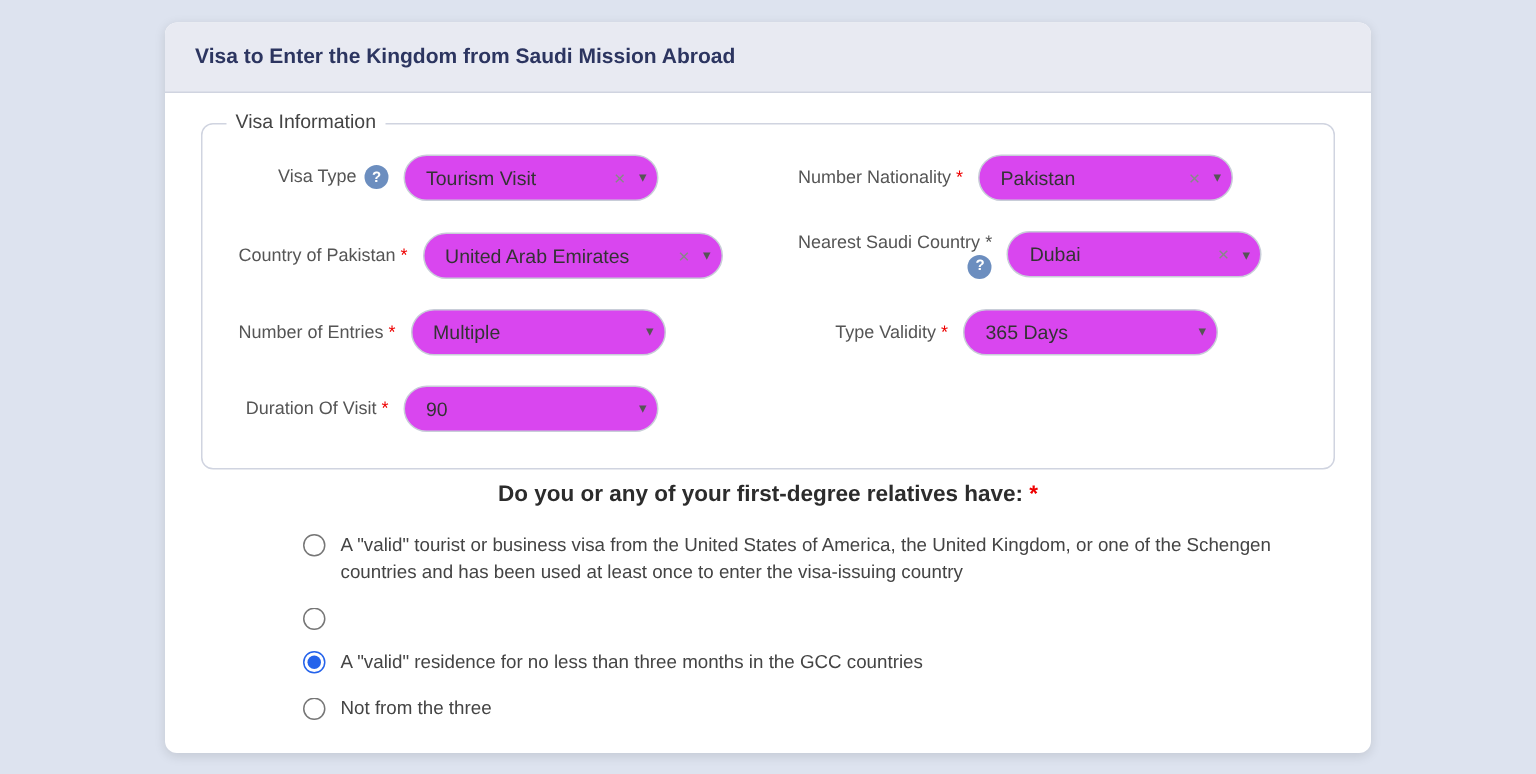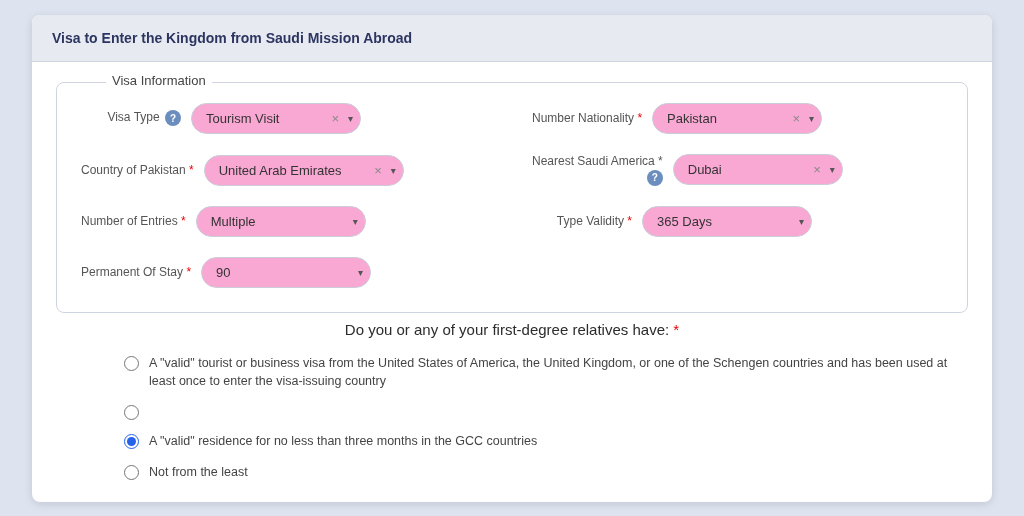--- a/index.html
+++ b/index.html
@@ -6,21 +6,21 @@
     body {
       font-family: -apple-system, BlinkMacSystemFont, 'Segoe UI', Arial, sans-serif;
       background: #dde3ef;
       display: flex;
       justify-content: center;
       align-items: center;
       min-height: 516px;
       width: 1024px;
     }
     .main-container {
-      width: 960px;
+      width: 804px;
       background: #fff;
       border-radius: 8px;
       overflow: hidden;
       box-shadow: 0 2px 8px rgba(0,0,0,0.12);
     }
     .page-header {
       background: #e8eaf2;
       padding: 14px 20px;
       border-bottom: 1px solid #d0d4e0;
     }
@@ -40,21 +40,20 @@
     }
     .fieldset-legend {
       position: absolute;
       top: -10px;
       left: 16px;
       background: #fff;
       padding: 0 6px;
       font-size: 13px;
       color: #444;
       font-weight: 500;
-      margin-left: 33px;
     }
     .form-row {
       display: flex;
       gap: 40px;
       margin-bottom: 20px;
       align-items: flex-end;
     }
     .form-group {
       display: flex;
       align-items: center;
@@ -92,21 +91,21 @@
       align-items: center;
       min-width: 170px;
     }
     .select-field {
       appearance: none;
       border: 1.5px solid #c8cdd8;
       border-radius: 20px;
       padding: 7px 36px 7px 14px;
       font-size: 13px;
       color: #333;
-      background: #f9a8d4;
+      background: #d946ef;
       cursor: pointer;
       width: 100%;
       outline: none;
     }
     .select-clear {
       position: absolute;
       right: 22px;
       color: #888;
       font-size: 13px;
       cursor: pointer;
@@ -121,21 +120,21 @@
       color: #555;
       font-size: 10px;
       pointer-events: none;
     }
     .question-section {
       margin-top: 8px;
       padding: 0 8px;
     }
     .question-title {
       font-size: 15px;
-      font-weight: 400;
+      font-weight: 700;
       color: #2c2c2c;
       margin-bottom: 16px;
       text-align: center;
     }
     .question-title .required {
       color: #e00;
     }
     .radio-group {
       display: flex;
       flex-direction: column;
@@ -233,21 +232,21 @@
               <option>Kuwait</option>
             </select>
             <button class="select-clear">×</button>
             <span class="select-chevron">▾</span>
           </div>
         </div>
 
         <div class="form-group">
           <div class="nearest-mission-label">
             <span class="lbl">
-              <span>Nearest Saudi America</span>
+              <span>Nearest Saudi Country</span>
               <span class="required"> *</span>
             </span>
             <span class="help-icon">?</span>
           </div>
           <div class="select-wrapper">
             <select class="select-field">
               <option>Dubai</option>
               <option>Abu Dhabi</option>
               <option>Jeddah</option>
             </select>
@@ -285,21 +284,21 @@
               <option>90 Days</option>
             </select>
             <span class="select-chevron">▾</span>
           </div>
         </div>
       </div>
 
       <div class="form-row" style="margin-bottom:0">
         <div class="form-group">
           <span class="form-label">
-            <span>Permanent Of Stay</span>
+            <span>Duration Of Visit</span>
             <span class="required"> *</span>
           </span>
           <div class="select-wrapper">
             <select class="select-field">
               <option>90</option>
               <option>30</option>
               <option>60</option>
             </select>
             <span class="select-chevron">▾</span>
           </div>
@@ -325,20 +324,20 @@
           <input type="radio" name="relatives_question" class="radio-input" style="">
         </label>
 
         <label class="radio-item">
           <input type="radio" name="relatives_question" class="radio-input" checked="" style="">
           <span class="radio-label">A "valid" residence for no less than three months in the GCC countries</span>
         </label>
 
         <label class="radio-item">
           <input type="radio" name="relatives_question" class="radio-input" style="">
-          <span class="radio-label">Not from the least</span>
+          <span class="radio-label">Not from the three</span>
         </label>
 
       </div>
     </div>
 
   </div>
 </div>
 
 </body></html>

